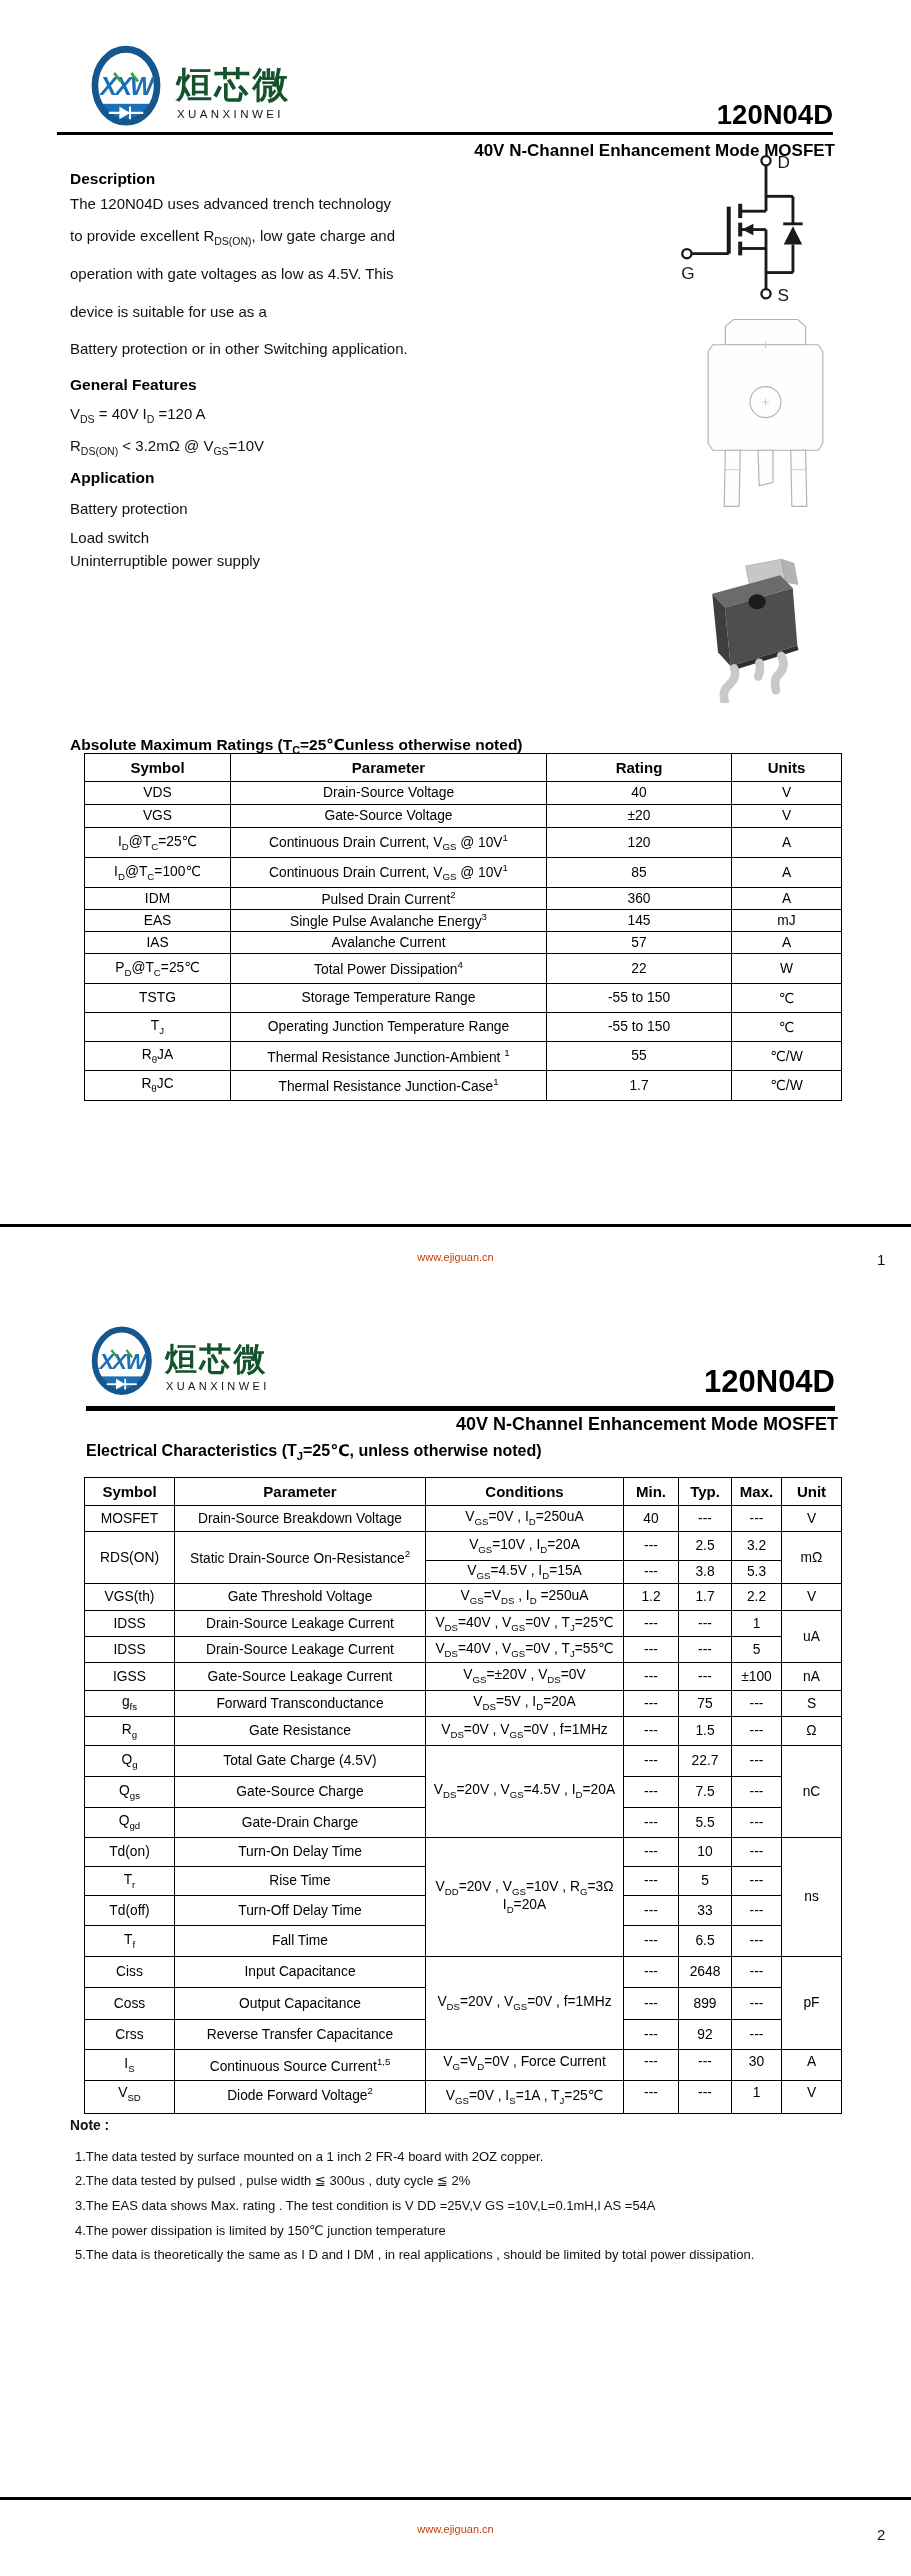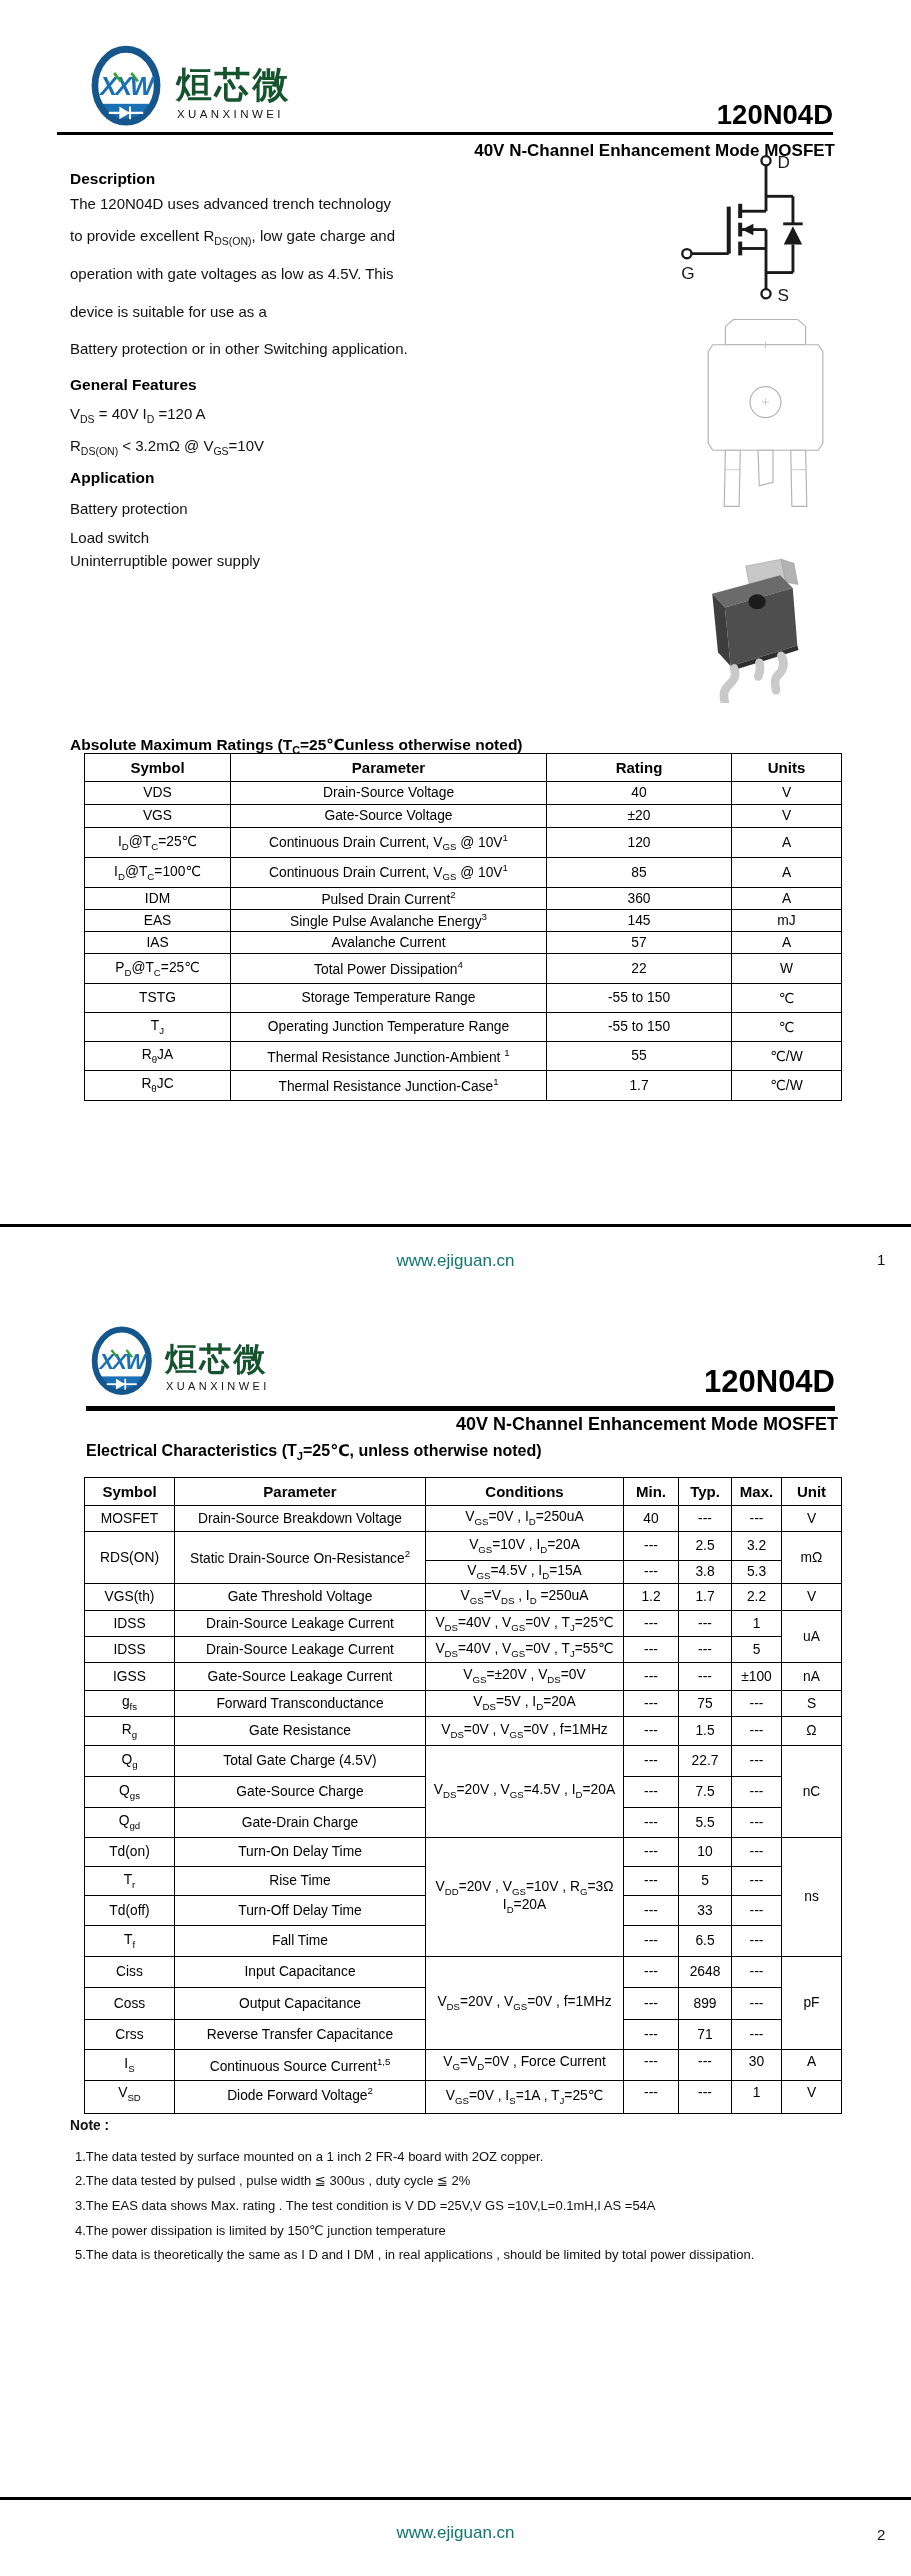--- a/index.html
+++ b/index.html
@@ -10,21 +10,21 @@
   .rule{background:#000;}
   .para{font-size:15px;color:#111;white-space:nowrap;}
   .h1{font-size:15.5px;font-weight:bold;color:#000;}
   sub{font-size:70%;}
   sup{font-size:70%;}
   table.ds{border-collapse:collapse;table-layout:fixed;}
   table.ds td,table.ds th{border:1.1px solid #000;text-align:center;vertical-align:middle;font-size:13.8px;font-weight:normal;padding:0 2.3px;overflow:hidden;}
   table.ds th{font-weight:bold;font-size:15px;}
   table.ds{border:1.7px solid #000;}
   .cond{font-size:13px;}
-  .footer-site{font-size:17px;color:#0f766e;}
+  .footer-site{font-size:11px;color:#c2410c;}
   .pagenum{font-size:15px;color:#111;}
   .brand-cn{font-weight:bold;color:#14532d;letter-spacing:2.3px;}
   .brand-en{color:#151515;}
   .note-line{font-size:13px;color:#111;white-space:nowrap;}
 </style>
 </head>
 <body>
 
 <div class="abs" style="left:0;top:0;width:911px;height:1288px;">
 
@@ -420,21 +420,21 @@
       <td>Coss</td>
       <td>Output Capacitance</td>
       <td>---</td>
       <td>899</td>
       <td>---</td>
     </tr>
     <tr style="height:30px;">
       <td>Crss</td>
       <td>Reverse Transfer Capacitance</td>
       <td>---</td>
-      <td>71</td>
+      <td>92</td>
       <td>---</td>
     </tr>
     <tr style="height:31px;">
       <td>I<sub>S</sub></td>
       <td>Continuous Source Current<sup>1,5</sup></td>
       <td class="cond" style="vertical-align:top;padding-top:4.6px;">V<sub>G</sub>=V<sub>D</sub>=0V , Force Current</td>
       <td style="vertical-align:top;padding-top:4.6px;">---</td>
       <td style="vertical-align:top;padding-top:4.6px;">---</td>
       <td style="vertical-align:top;padding-top:4.6px;">30</td>
       <td style="vertical-align:top;padding-top:4.6px;">A</td>

